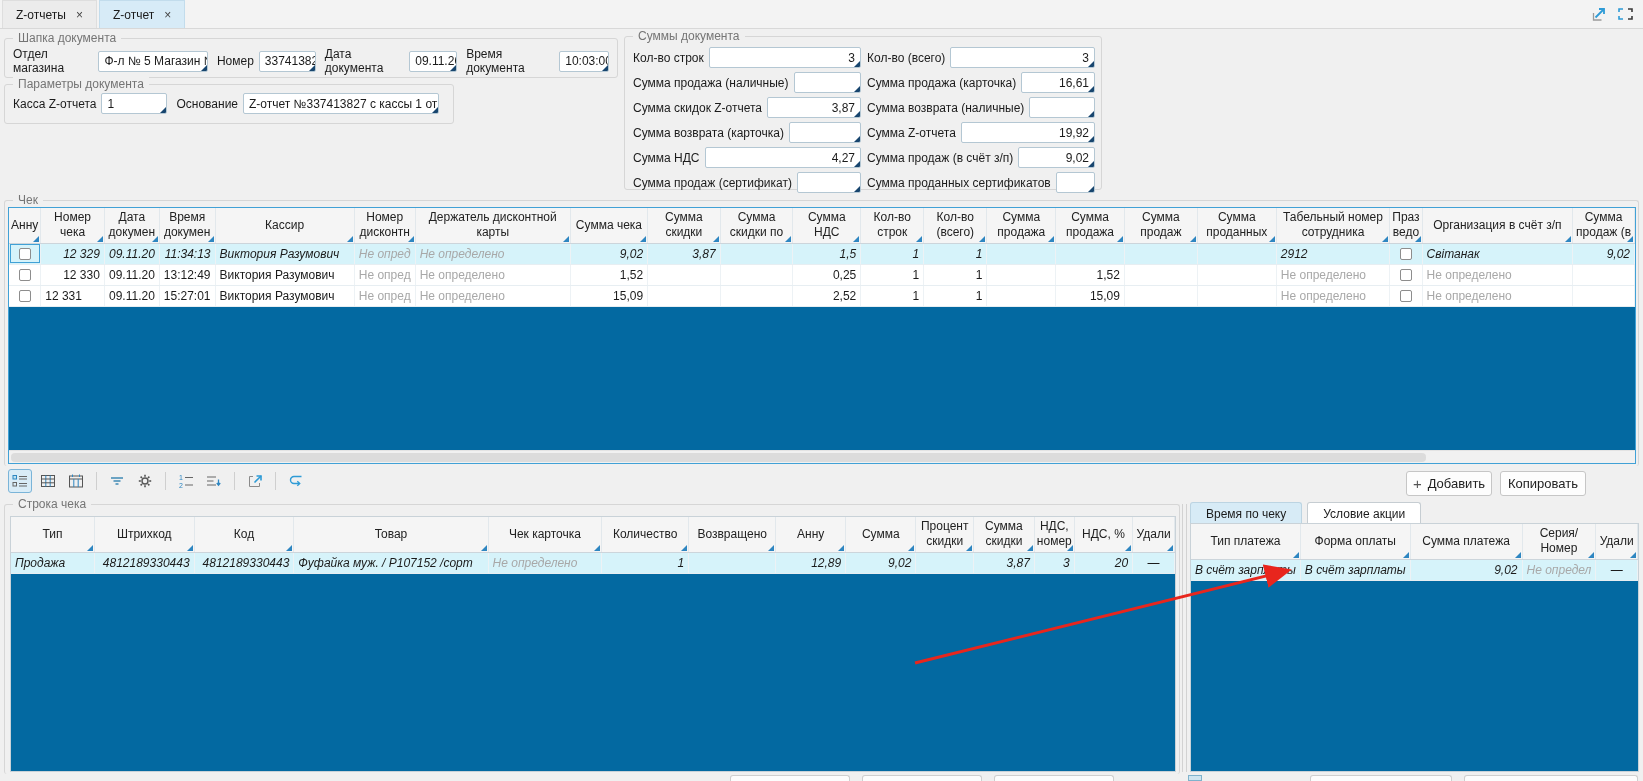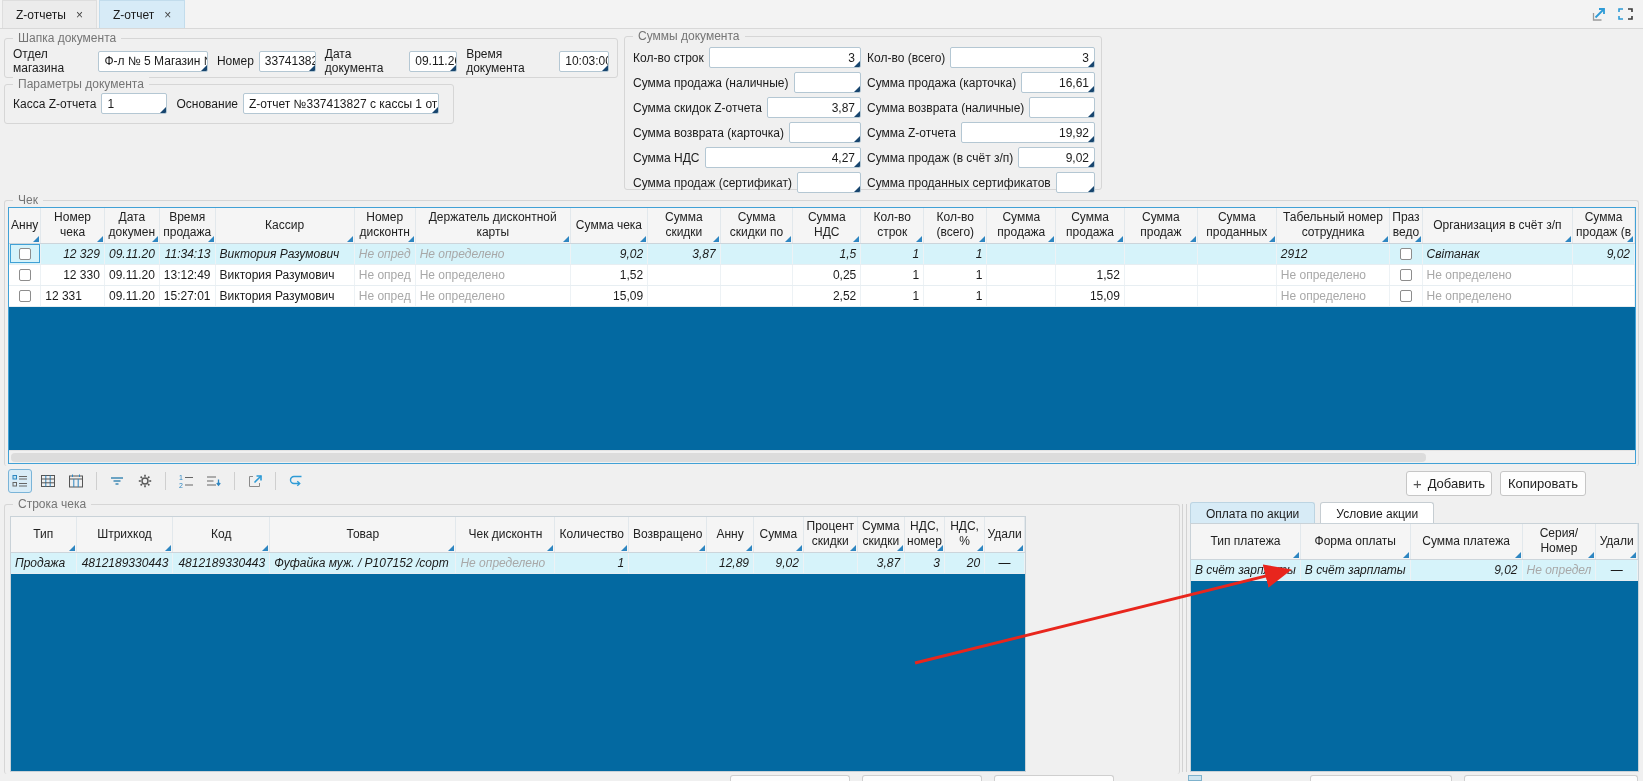--- a/index.html
+++ b/index.html
@@ -229,21 +229,21 @@
         <col style="width: 63px;">
       </colgroup>
       <thead>
         <tr>
           <th>Анну</th>
           <th>Номер
 чека</th>
           <th>Дата
 докумен</th>
           <th>Время
-продажа</th>
+докумен</th>
           <th>Кассир</th>
           <th>Номер
 дисконтн</th>
           <th>Держатель дисконтной карты</th>
           <th>Сумма чека</th>
           <th>Сумма
 скидки</th>
           <th>Сумма
 скидки по</th>
           <th>Сумма НДС</th>
@@ -435,21 +435,21 @@
   <span class="plus">+</span>
   <span>Добавить</span>
 </div>
 <div class="btn" style="left:1500px; width:86px;">
   <span>Копировать</span>
 </div>
 
 <div class="fs" style="left:4px; top:504px; width:1176px; height:270px; border-bottom:none;">
   <span class="legend">Строка чека</span>
 </div>
-<div class="tablebox plain" style="left:10px; top:516px; width:1016px; height:256px;">
+<div class="tablebox plain" style="left:10px; top:516px; width:1166px; height:256px;">
   <table>
       <colgroup>
         <col style="width: 85px;">
         <col style="width: 100px;">
         <col style="width: 100px;">
         <col style="width: 195px;">
         <col style="width: 115px;">
         <col style="width: 88px;">
         <col style="width: 88px;">
         <col style="width: 72px;">
@@ -459,21 +459,21 @@
         <col style="width: 38px;">
         <col style="width: 60px;">
         <col style="width: 42px;">
       </colgroup>
       <thead>
         <tr>
           <th>Тип</th>
           <th>Штрихкод</th>
           <th>Код</th>
           <th>Товар</th>
-          <th>Чек дисконтн</th>
+          <th>Чек карточка</th>
           <th>Количество</th>
           <th>Возвращено</th>
           <th>Анну</th>
           <th>Сумма</th>
           <th>Процент
 скидки</th>
           <th>Сумма
 скидки</th>
           <th>НДС,
 номер</th>
@@ -499,21 +499,21 @@
           <td style="text-align: center;">—</td>
         </tr>
       </tbody>
     </table>
 </div>
 
 <div class="splitter"></div>
 
 <div class="ptabs">
   <div class="ptab active">
-    <span>Оплата по акции</span>
+    <span>Время по чеку</span>
   </div>
   <div class="ptab">
     <span>Условие акции</span>
   </div>
 </div>
 <div class="tablebox plain" style="left:1190px; top:523px; width:449px; height:249px;">
   <table>
       <colgroup>
         <col style="width: 105px;">
         <col style="width: 105px;">

